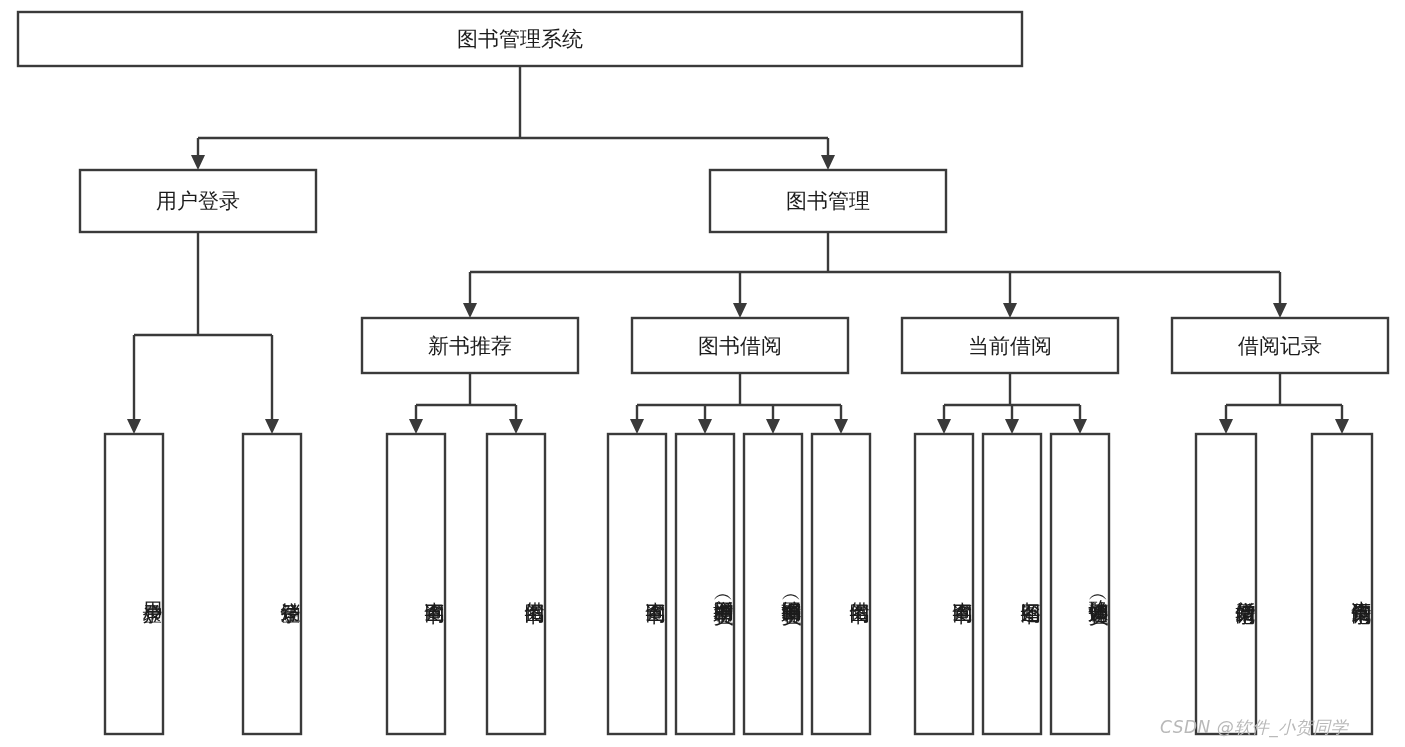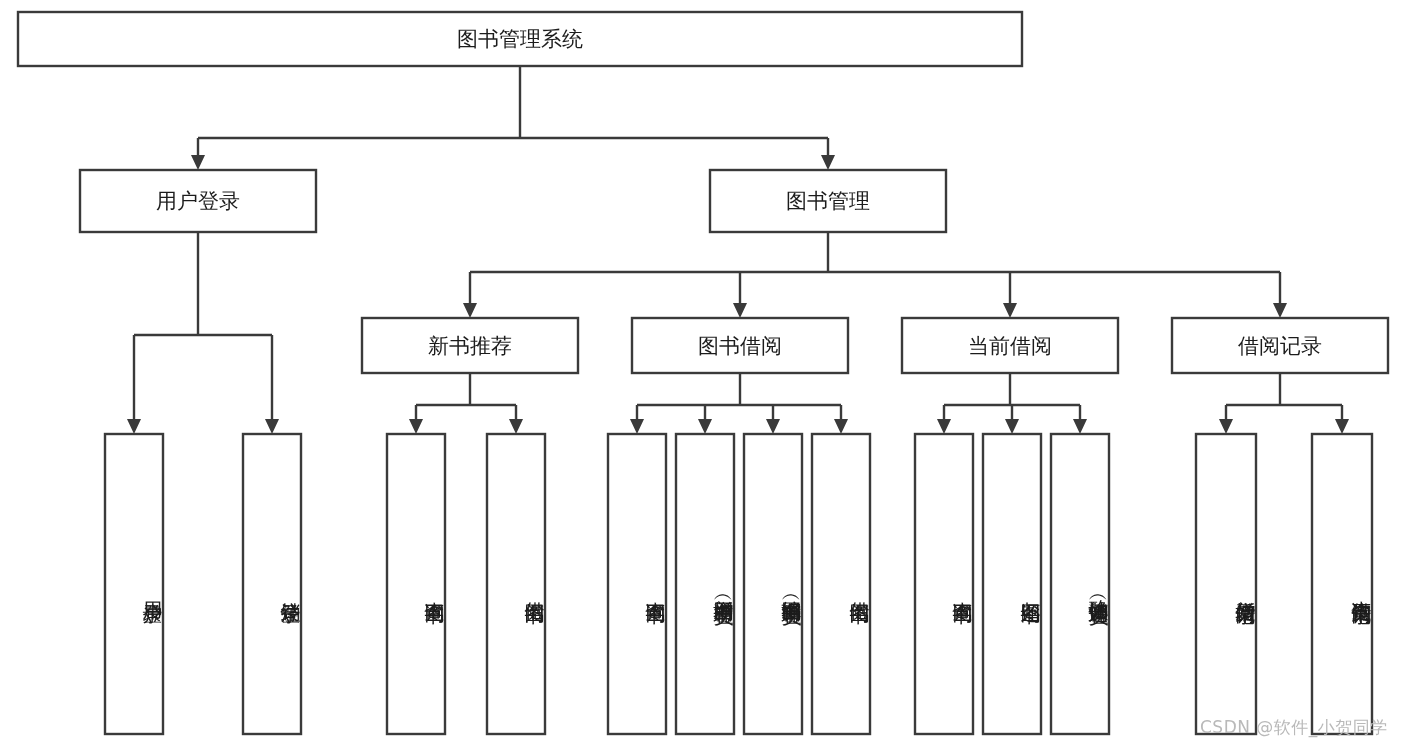--- a/index.html
+++ b/index.html
@@ -175,15 +175,15 @@
       <div class="leaf-label-wrap" style="left: 676px; top: 448px; width: 58px; height: 280px;">新增图书（管理员）</div>
       <div class="leaf-label-wrap" style="left: 744px; top: 448px; width: 58px; height: 280px;">编辑图书（管理员）</div>
       <div class="leaf-label-wrap" style="left: 812px; top: 448px; width: 58px; height: 280px;">借阅图书</div>
       <div class="leaf-label-wrap" style="left: 915px; top: 448px; width: 58px; height: 280px;">查询图书</div>
       <div class="leaf-label-wrap" style="left: 983px; top: 448px; width: 58px; height: 280px;">归还图书</div>
       <div class="leaf-label-wrap" style="left: 1051px; top: 448px; width: 58px; height: 280px;">确认归还（管理员）</div>
       <div class="leaf-label-wrap" style="left: 1196px; top: 448px; width: 60px; height: 280px;">新增借阅记录</div>
       <div class="leaf-label-wrap" style="left: 1312px; top: 448px; width: 60px; height: 280px;">查询借阅记录</div>
     </div>
 
-  <div class="watermark" id="watermark" style="left: 1200px; top: 716px;">CSDN @软件_小贺同学</div>
+  <div class="watermark" id="watermark" style="left: 1160px; top: 716px; font-style: italic;">CSDN @软件_小贺同学</div>
 
 </div>
 
 </body></html>

